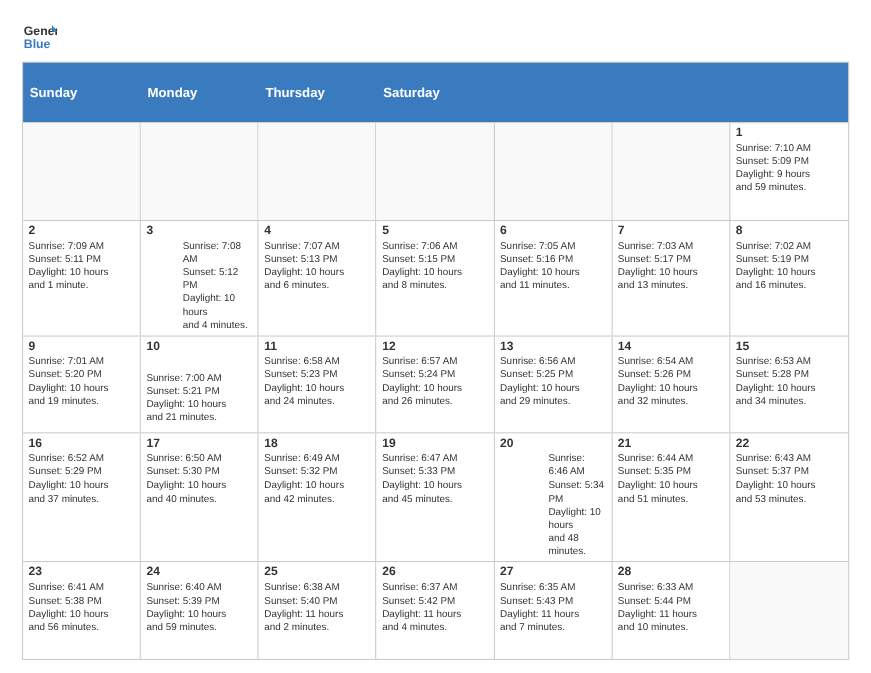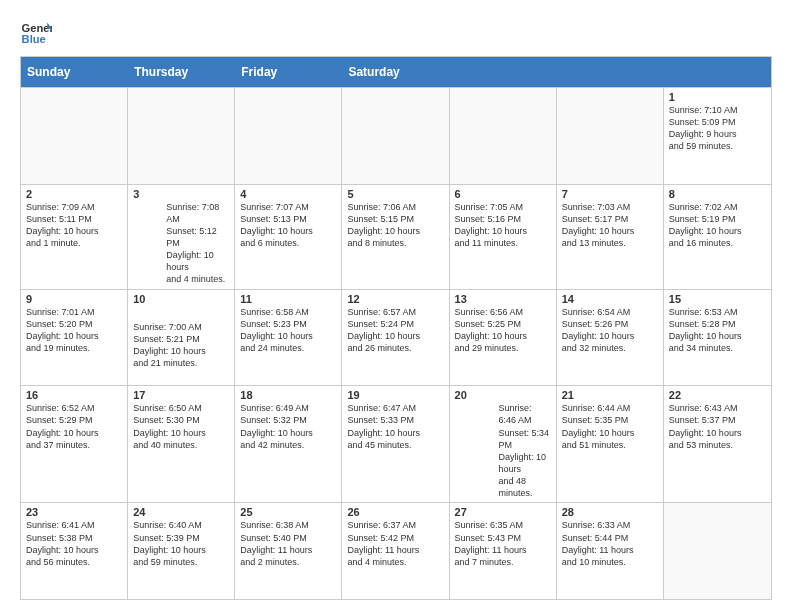--- a/index.html
+++ b/index.html
@@ -53,21 +53,21 @@
     }
     .cal-header {
       display: grid;
       grid-template-columns: repeat(7, 1fr);
       background: #3a7abf;
     }
     .cal-header-cell {
       color: #fff;
       font-size: 12px;
       font-weight: bold;
-      padding: 8px 6px;
+      padding: 20px 6px;
       text-align: left;
     }
     .cal-body {
       flex: 1;
       display: flex;
       flex-direction: column;
     }
     .cal-row {
       display: grid;
       grid-template-columns: repeat(7, 1fr);
@@ -116,22 +116,22 @@
     </div>
     <div class="title-block">
       <div class="month-title"></div>
       <div class="location"></div>
     </div>
   </div>
 
   <div class="calendar">
     <div class="cal-header" id="cal-header">
         <div class="cal-header-cell">Sunday</div>
+        <div class="cal-header-cell">Monday</div>
         <div class="cal-header-cell">Thursday</div>
-        <div class="cal-header-cell">Friday</div>
         <div class="cal-header-cell">Saturday</div>
       </div>
     <div class="cal-body" id="cal-body">
         <div class="cal-row">
           <div class="cal-cell empty"></div>
           <div class="cal-cell empty"></div>
           <div class="cal-cell empty"></div>
           <div class="cal-cell empty"></div>
           <div class="cal-cell empty"></div>
           <div class="cal-cell empty"></div>

